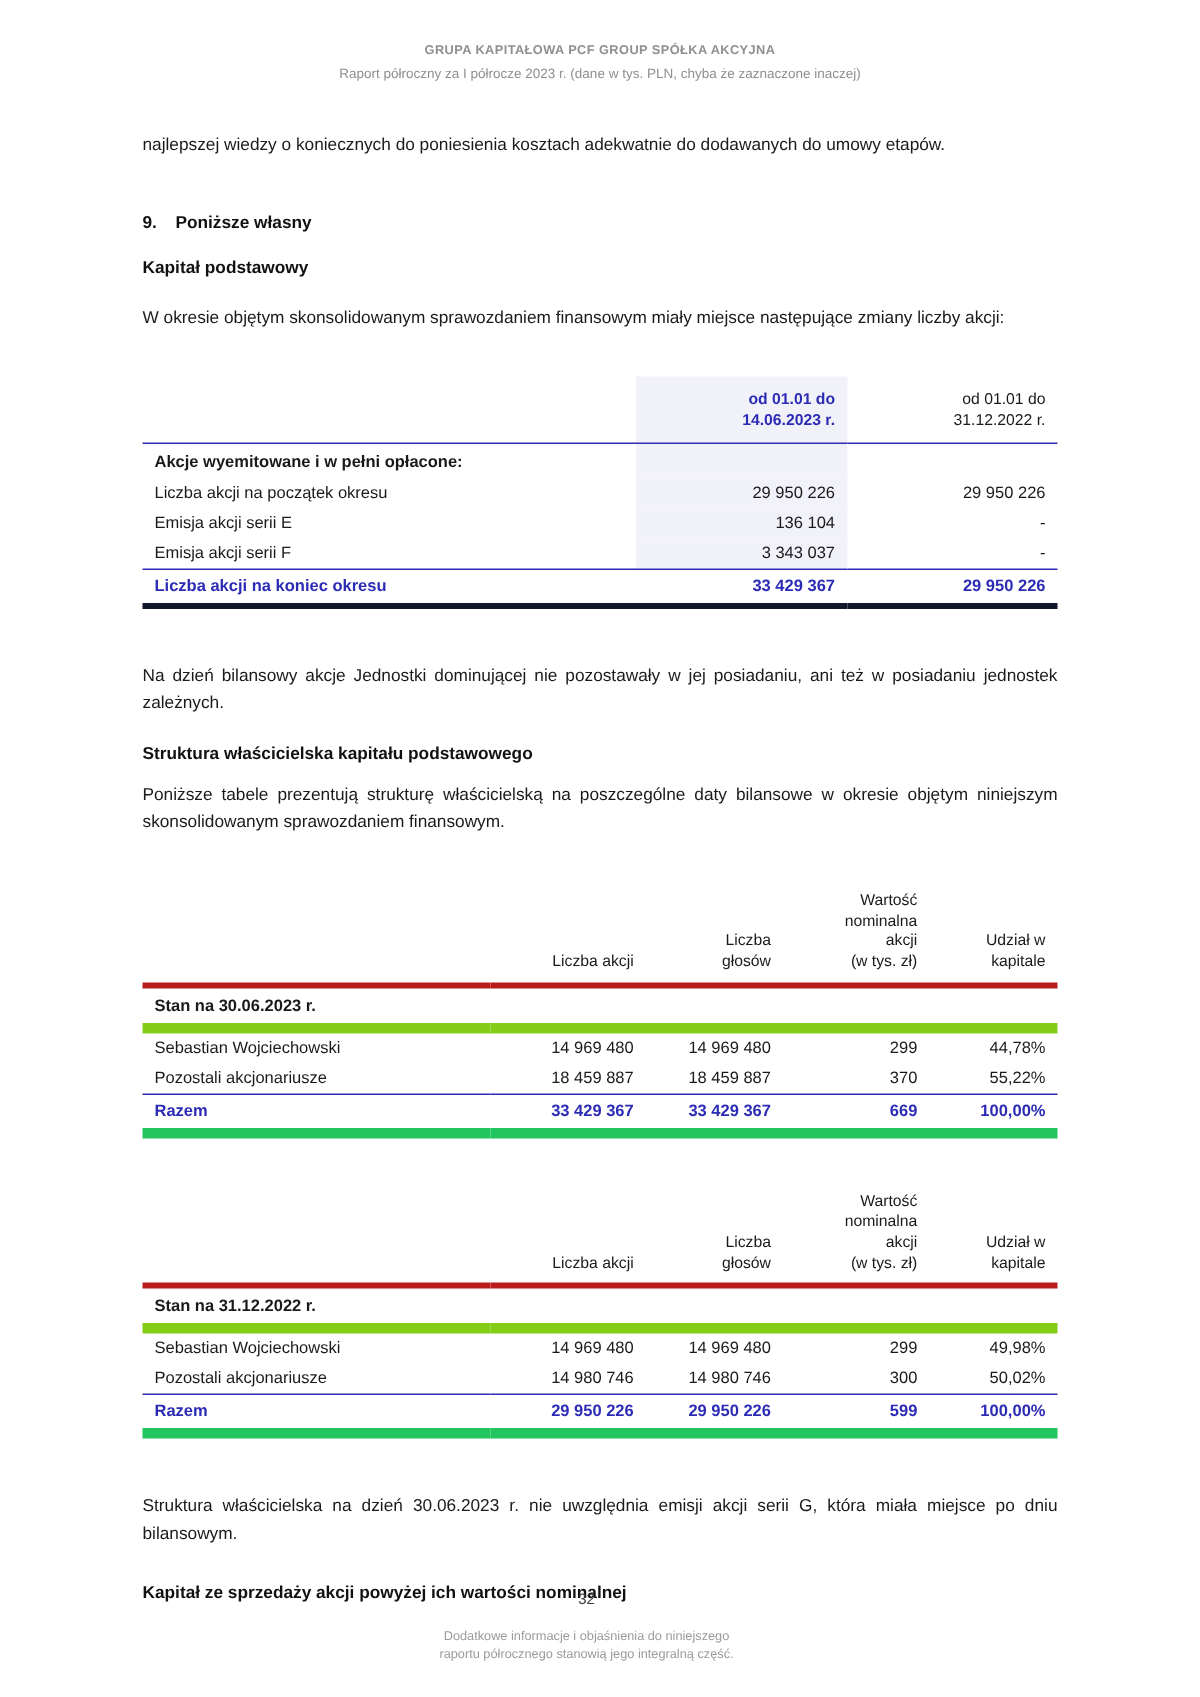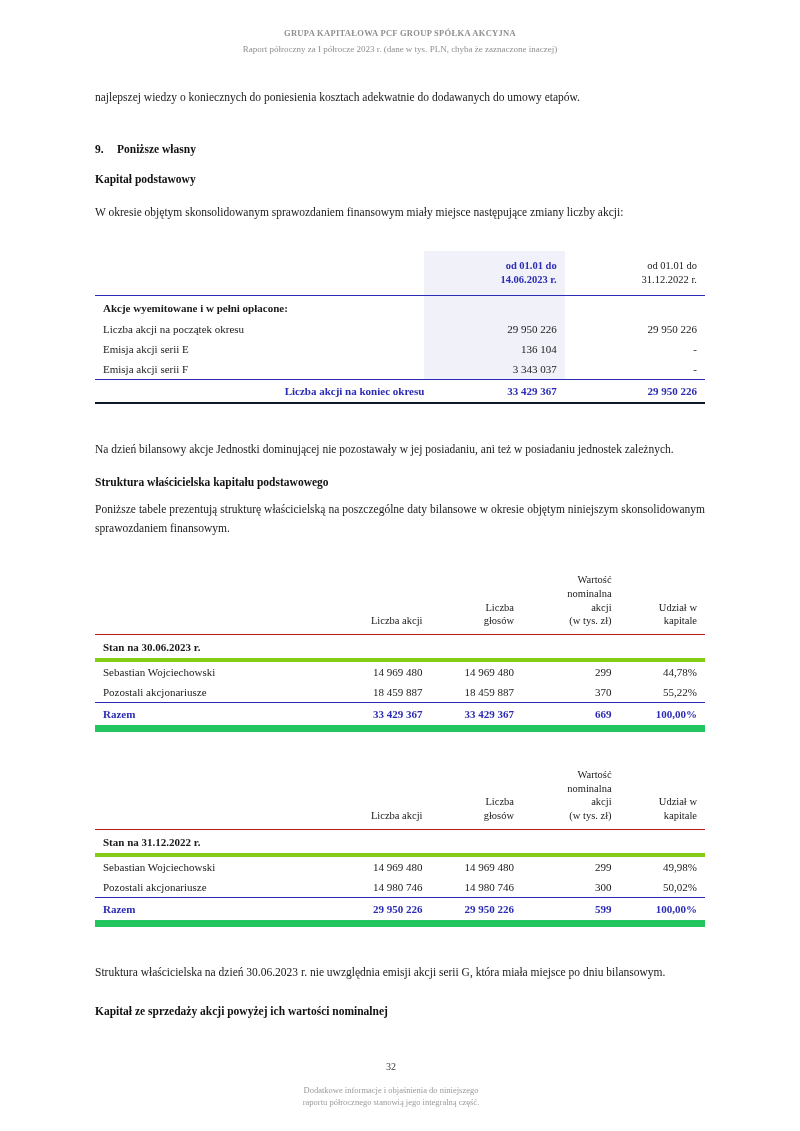--- a/index.html
+++ b/index.html
@@ -14,21 +14,20 @@
     color: #1a1a1a;
     position: relative;
     overflow: hidden;
   }
   .page {
     position: relative;
     width: 800px;
     height: 1131px;
     box-sizing: border-box;
     padding: 0 95px;
-    font-family: Liberation Serif, serif;
   }
 
   
   .doc-header {
     padding-top: 28px;
     text-align: center;
     color: #8f8f8f;
   }
   .doc-header .line1 {
     font-size: 8.5px;
@@ -118,24 +117,23 @@
   }
   .tbl-shares tr.group td {
     font-weight: bold;
     padding-top: 6px;
     padding-bottom: 5px;
   }
   .tbl-shares tr.total td {
     font-weight: bold;
     color: #2b2bb5;
     border-top: 1px solid #2b2bb5;
-    border-bottom: 2px solid #0f172a;
+    border-bottom: 4px solid #0f172a;
     padding-top: 5px;
     padding-bottom: 5px;
-    text-align: right;
   }
   .tbl-shares tr.head-rule td,
   .tbl-shares tr.head-rule th { border-bottom: 1px solid #2b2bb5; }
 
   
   .tbl-own { font-size: 11px; }
   .tbl-own col.c-name { width: 38%; }
   .tbl-own col.c-n1 { width: 17%; }
   .tbl-own col.c-n2 { width: 15%; }
   .tbl-own col.c-n3 { width: 16%; }
@@ -143,25 +141,25 @@
 
   .tbl-own th.ch {
     text-align: right;
     font-weight: normal;
     font-size: 10.5px;
     line-height: 1.3;
     padding: 0 8px 6px 0;
     vertical-align: bottom;
     color: #1a1a1a;
   }
-  .tbl-own tr.hdr-row th { border-bottom: 1px solid #b91c1c; text-align: right; }
+  .tbl-own tr.hdr-row th { border-bottom: 4px solid #b91c1c; text-align: right; }
   .tbl-own tr.group td {
     font-weight: bold;
     padding: 6px 0 5px 8px;
-    border-bottom: 4px solid #84cc16;
+    border-bottom: 7px solid #84cc16;
   }
   .tbl-own td.name {
     text-align: left;
     padding: 4px 0 4px 8px;
   }
   .tbl-own td.num {
     text-align: right;
     padding: 4px 8px 4px 0;
   }
   .tbl-own tr.total td {

